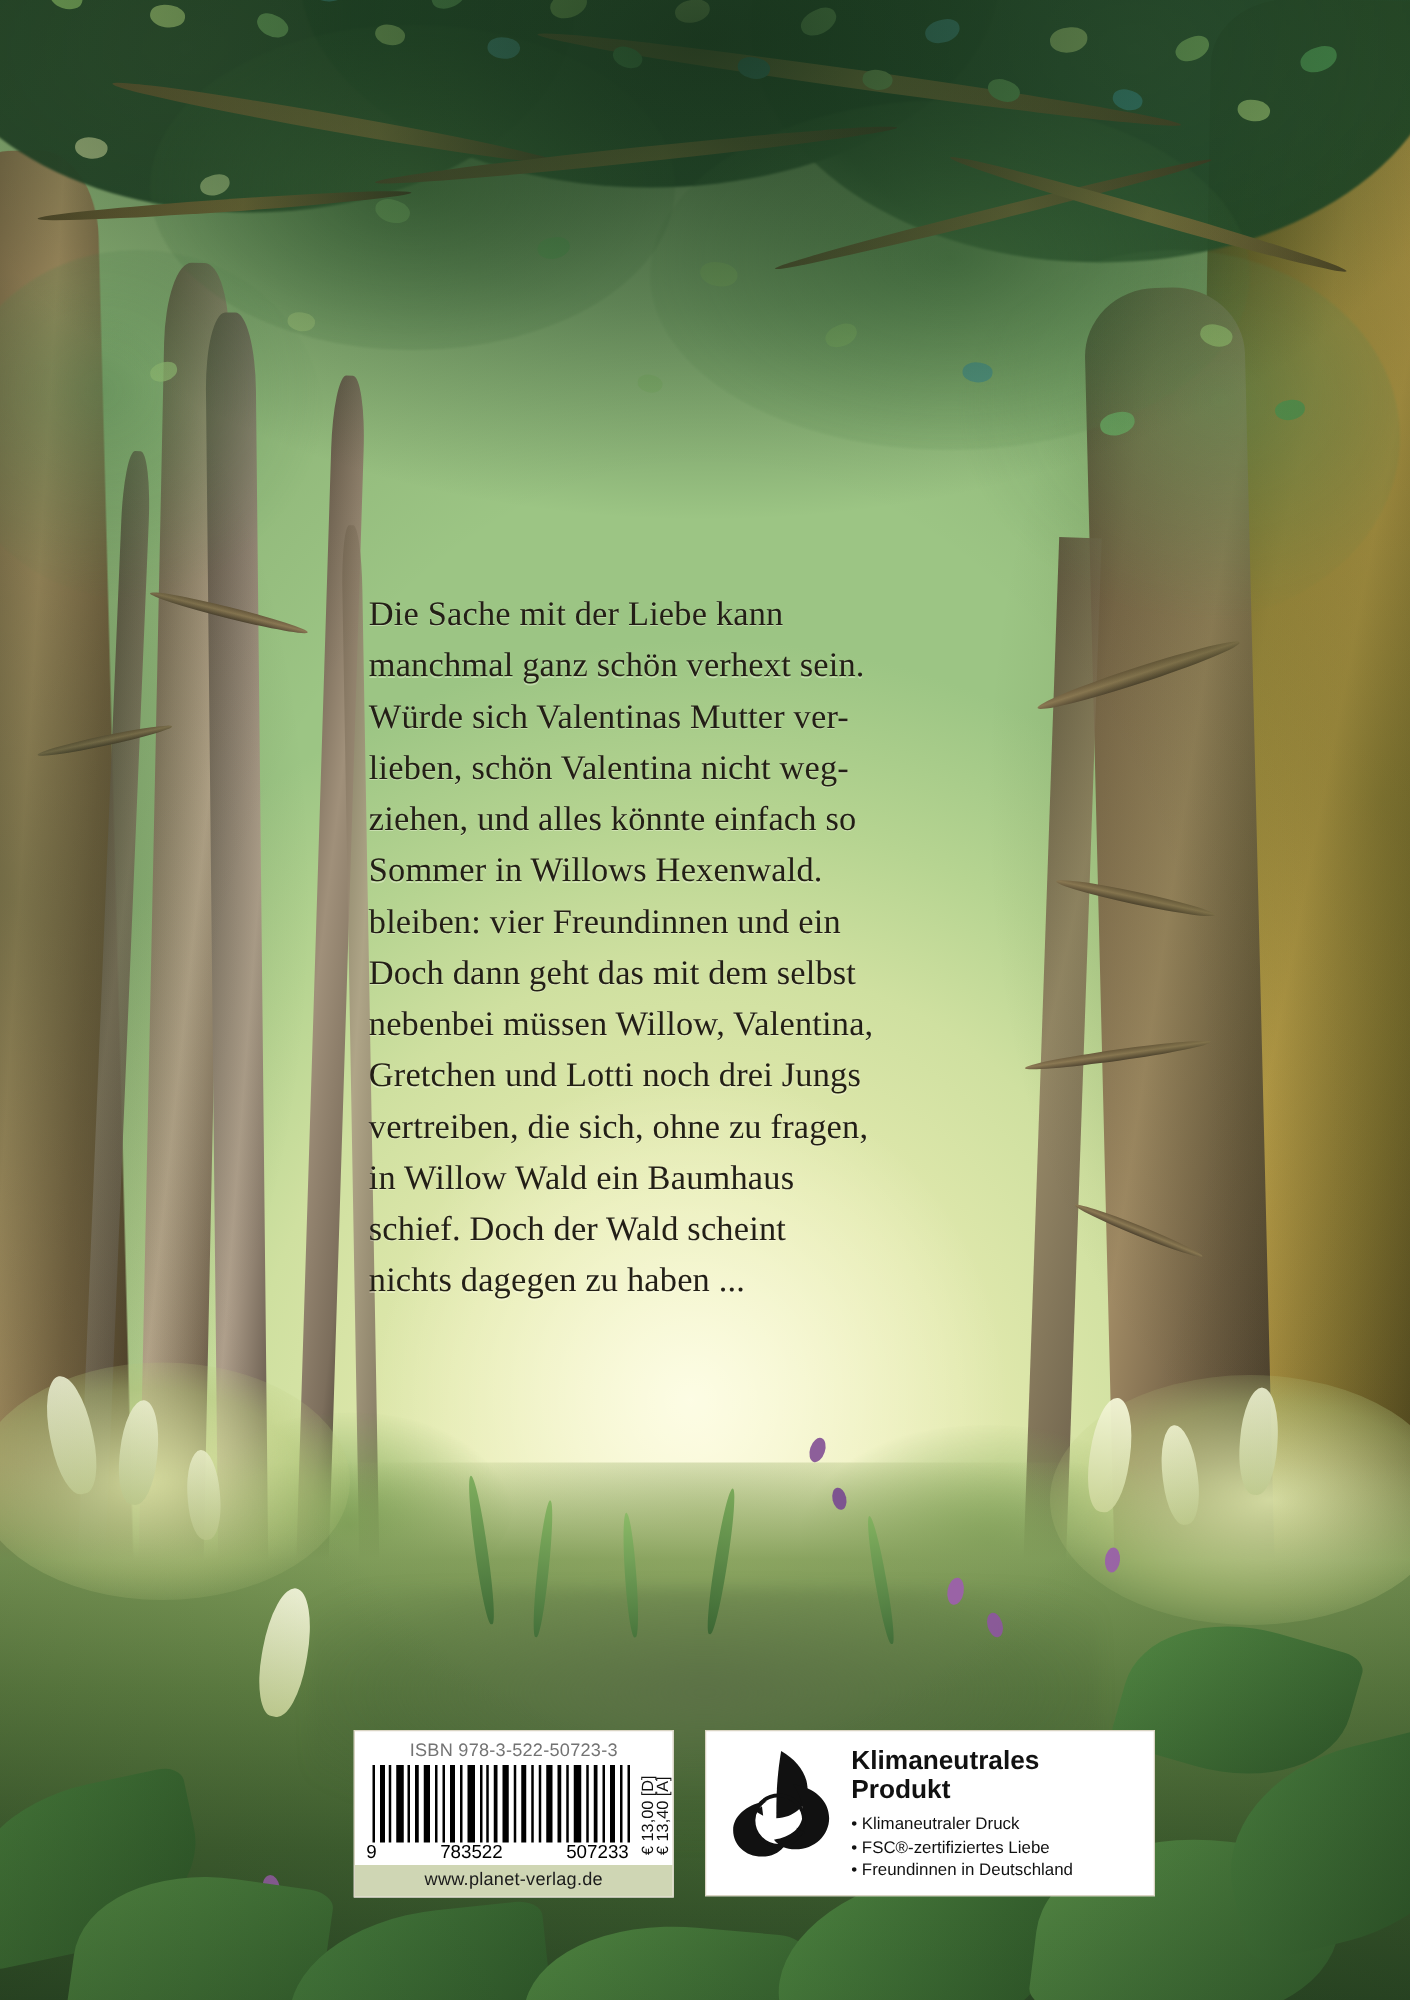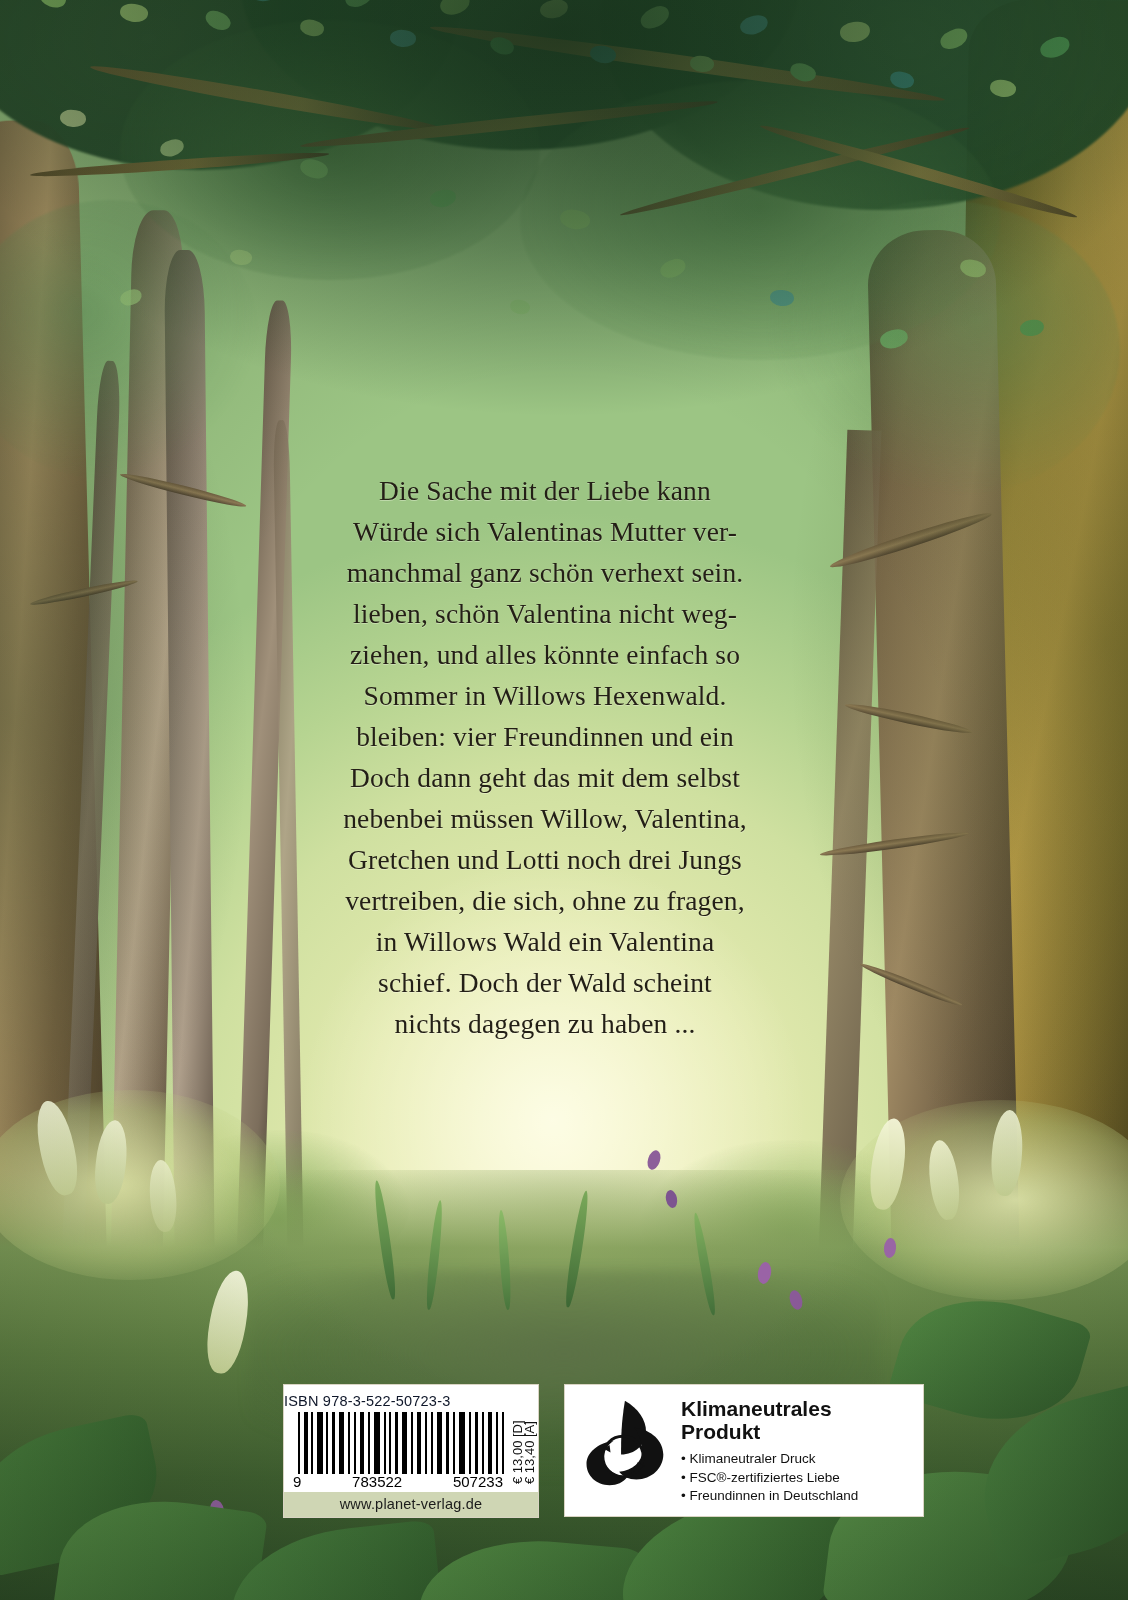--- a/index.html
+++ b/index.html
@@ -147,21 +147,20 @@
   }
   .spike {
     position: absolute;
     border-radius: 50% 50% 45% 45%;
   }
 
   
   #blurb {
     position: absolute;
     left: 295px; top: 470px; width: 500px;
-    text-align: center;
     font-family: "Liberation Serif", serif;
     font-size: 27.5px;
     line-height: 41px;
     color: #231f16;
     letter-spacing: .15px;
     text-shadow: 0 1px 0 rgba(255,255,240,.35);
     z-index: 30;
   }
 
   
@@ -175,23 +174,23 @@
   .isbn-box {
     width: 256px;
     background: #fff;
     border: 1px solid #d9d4c3;
     padding: 6px 0 0 0;
     display: flex; flex-direction: column;
     align-items: stretch;
     font-family: "Liberation Sans", sans-serif;
   }
   .isbn-top {
-    text-align: left;
+    text-align: center;
     font-size: 14.5px;
-    color: #0f172a;
+    color: #737373;
     letter-spacing: .2px;
     padding: 2px 0 3px 0;
   }
   .isbn-mid { display: flex; align-items: stretch; padding: 0 8px; }
   .barcode { flex: 1 1 auto; height: 76px; position: relative; }
   .barcode i { position: absolute; top: 0; bottom: 14px; background: #000; }
   .barcode .digits {
     position: absolute; left: 0; right: 0; bottom: -2px;
     height: 16px;
     font-family: "Liberation Sans", sans-serif;
@@ -367,31 +366,31 @@
   <div class="leafbig" style="left:60px;  top:1500px; width:200px; height:130px; background:linear-gradient(135deg,#568d46,#305a2a); transform:rotate(8deg);"></div>
   <div class="leafbig" style="left:230px; top:1530px; width:210px; height:130px; background:linear-gradient(135deg,#4a8140,#2a5126); transform:rotate(-6deg);"></div>
   <div class="leafbig" style="left:420px; top:1540px; width:220px; height:130px; background:linear-gradient(135deg,#538a44,#2e5729); transform:rotate(5deg);"></div>
   <div class="leafbig" style="left:620px; top:1500px; width:230px; height:140px; background:linear-gradient(135deg,#4f8742,#2c5427); transform:rotate(-9deg);"></div>
   <div class="leafbig" style="left:830px; top:1470px; width:240px; height:150px; background:linear-gradient(135deg,#5a9149,#315c2c); transform:rotate(7deg);"></div>
   <div class="leafbig" style="left:980px; top:1400px; width:200px; height:150px; background:linear-gradient(135deg,#4c8341,#2b5227); transform:rotate(-14deg);"></div>
   <div class="leafbig" style="left:900px; top:1300px; width:180px; height:120px; background:linear-gradient(135deg,#568d46,#2f582a); transform:rotate(16deg);"></div>
 
   <div id="blurb">
     <div>Die Sache mit der Liebe kann</div>
+    <div>manchmal ganz schön verhext sein.</div>
     <div>Würde sich Valentinas Mutter ver-</div>
-    <div>manchmal ganz schön verhext sein.</div>
     <div>lieben, schön Valentina nicht weg-</div>
     <div>ziehen, und alles könnte einfach so</div>
     <div>Sommer in Willows Hexenwald.</div>
     <div>bleiben: vier Freundinnen und ein</div>
     <div>Doch dann geht das mit dem selbst</div>
     <div>nebenbei müssen Willow, Valentina,</div>
     <div>Gretchen und Lotti noch drei Jungs</div>
     <div>vertreiben, die sich, ohne zu fragen,</div>
-    <div>in Willows Wald ein Valentina</div>
+    <div>in Willow Wald ein Baumhaus</div>
     <div>schief. Doch der Wald scheint</div>
     <div>nichts dagegen zu haben ...</div>
   </div>
 
   <div id="badges">
 
     <div class="isbn-box">
       <div class="isbn-top">ISBN 978-3-522-50723-3</div>
       <div class="isbn-mid">
         <div class="barcode">

